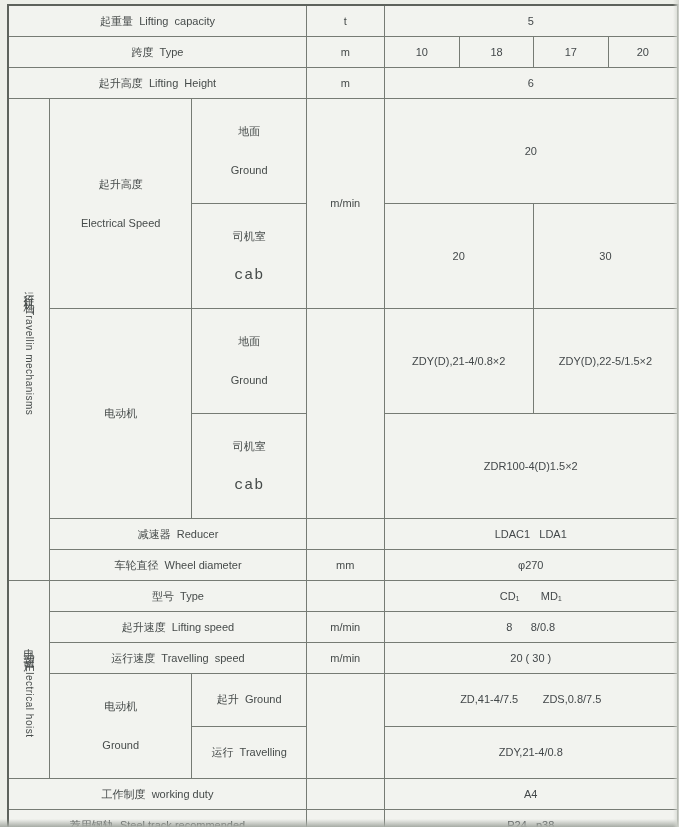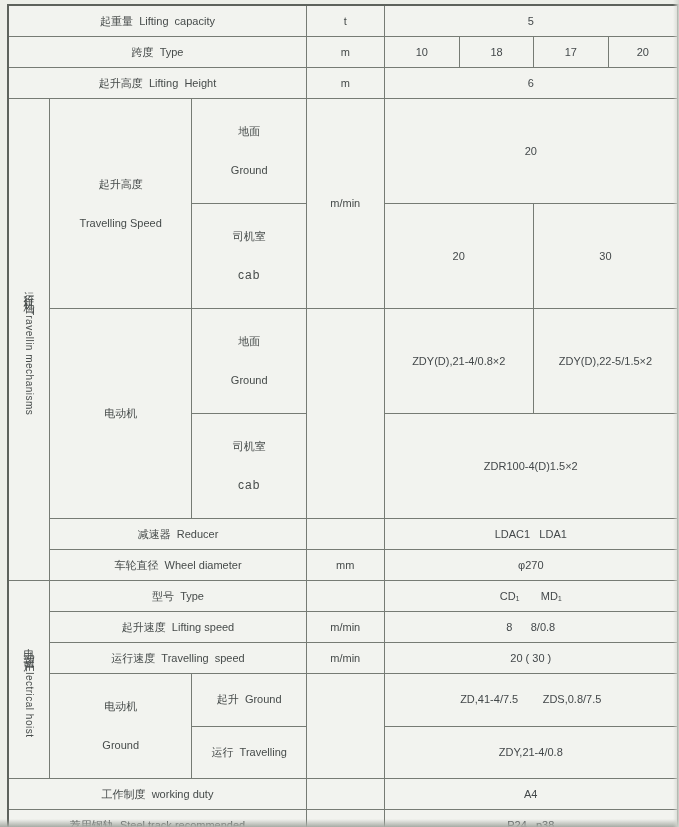--- a/index.html
+++ b/index.html
@@ -20,21 +20,21 @@
     text-align:center;vertical-align:middle;
     font-size:11px;line-height:13px;
     white-space:pre;
     padding:0 2px;
     height:30px;
     overflow:hidden;
   }
   td.val{font-size:11px;color:#43484a;}
   td.unit{font-size:11px;}
   .l2 div{line-height:13px;}
-  .cabtxt{font-size:12px;line-height:15px;letter-spacing:1px;}
+  .cabtxt{font-size:15px;line-height:15px;letter-spacing:1px;font-family:Liberation Mono, monospace;}
   td.vert{padding:0;}
   .vwrap{display:flex;align-items:center;justify-content:center;width:100%;height:100%;}
   .vtext{writing-mode:vertical-rl;text-orientation:mixed;}
   .vtext .zh{letter-spacing:4px;font-size:11px;}
   .vtext .en{font-size:10px;margin-top:10px;letter-spacing:.5px;}
   .botfade{
     position:absolute;left:0;bottom:0;width:679px;height:8px;
     background:linear-gradient(180deg,rgba(160,165,158,0),#a7aca5);
   }
   .rightfade{
@@ -82,21 +82,21 @@
 </tr>
 
 <tr>
   <td rowspan="6" class="vert">
     <div class="vwrap"><div class="vtext">
       <span class="zh">运行机构</span><span class="en">Travellin mechanisms</span>
     </div></div>
   </td>
   <td colspan="2" rowspan="2" class="l2">
     <div>起升高度</div>
-    <div>Travelling Speed</div>
+    <div>Electrical Speed</div>
   </td>
   <td class="l2">
     <div>地面</div>
     <div>Ground</div>
   </td>
   <td rowspan="2" class="unit">m/min</td>
   <td colspan="4" class="val">20</td>
 </tr>
 
 <tr>

